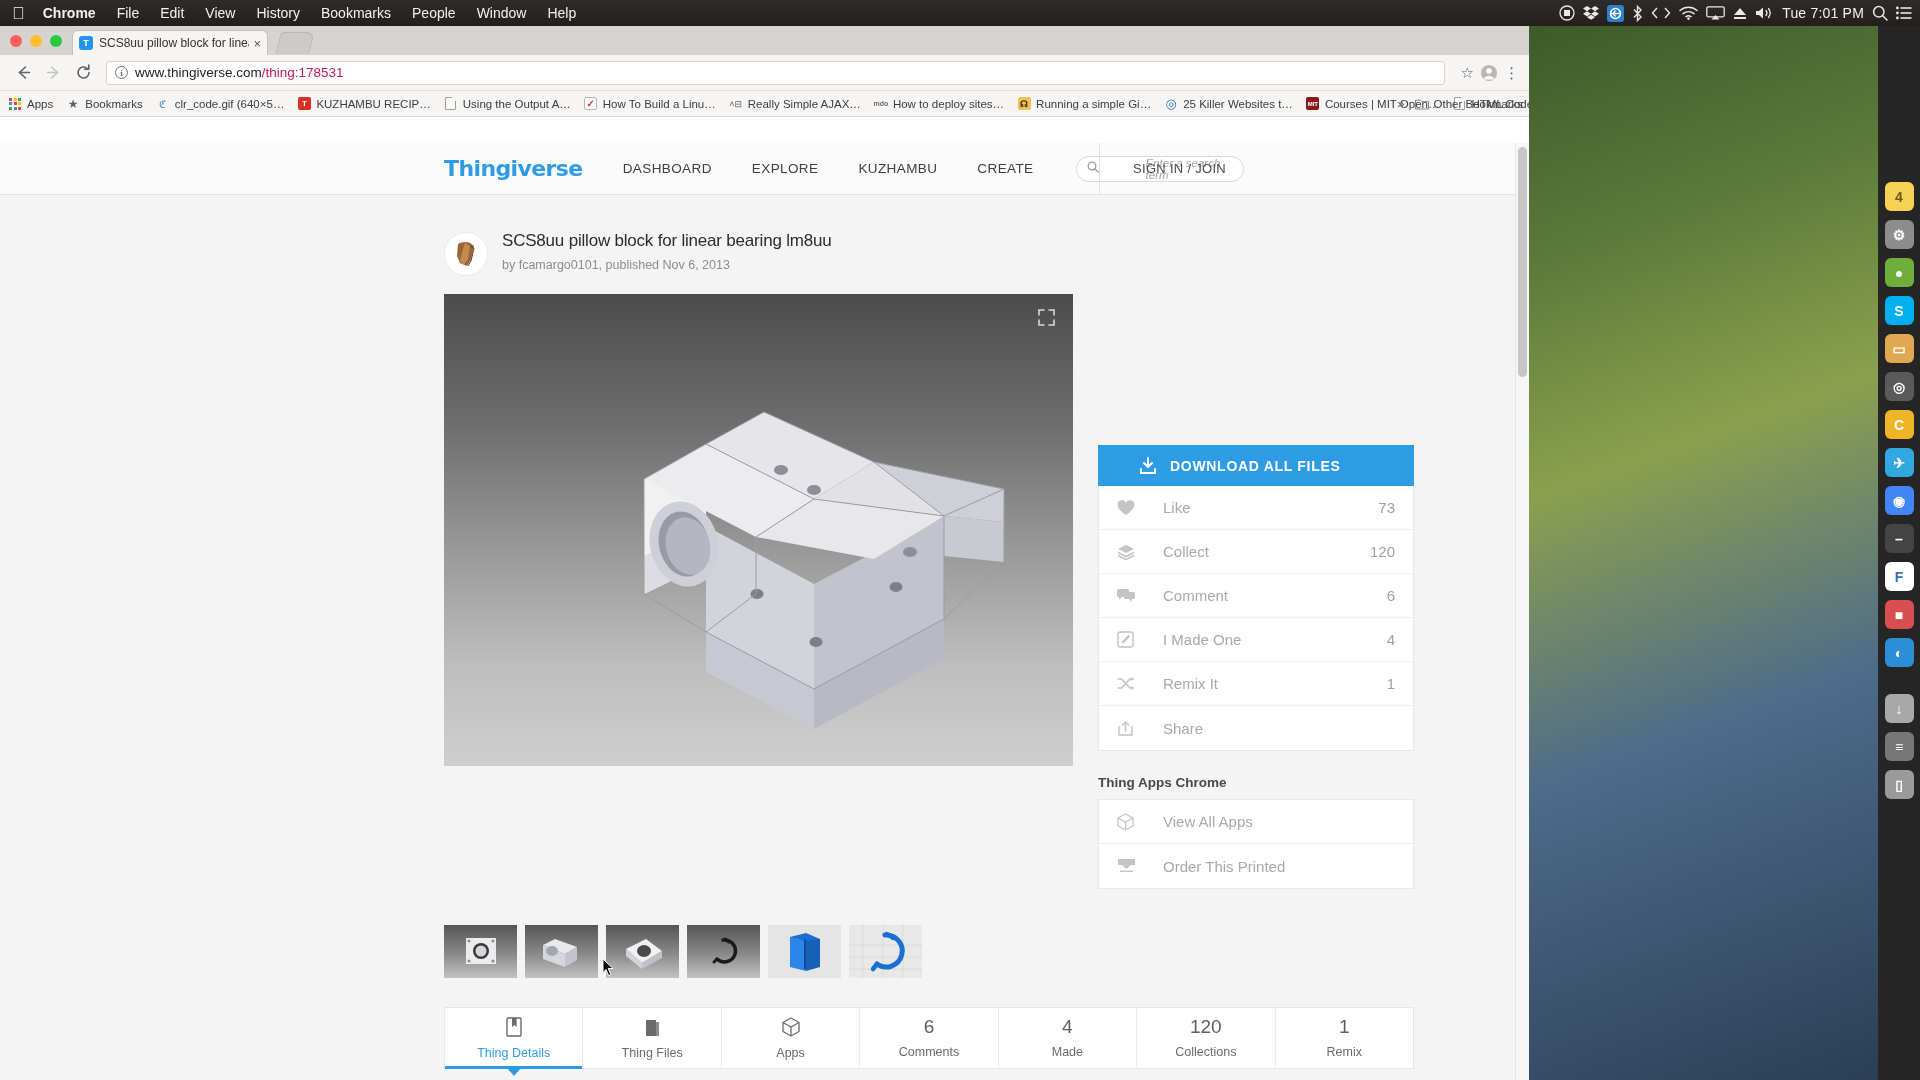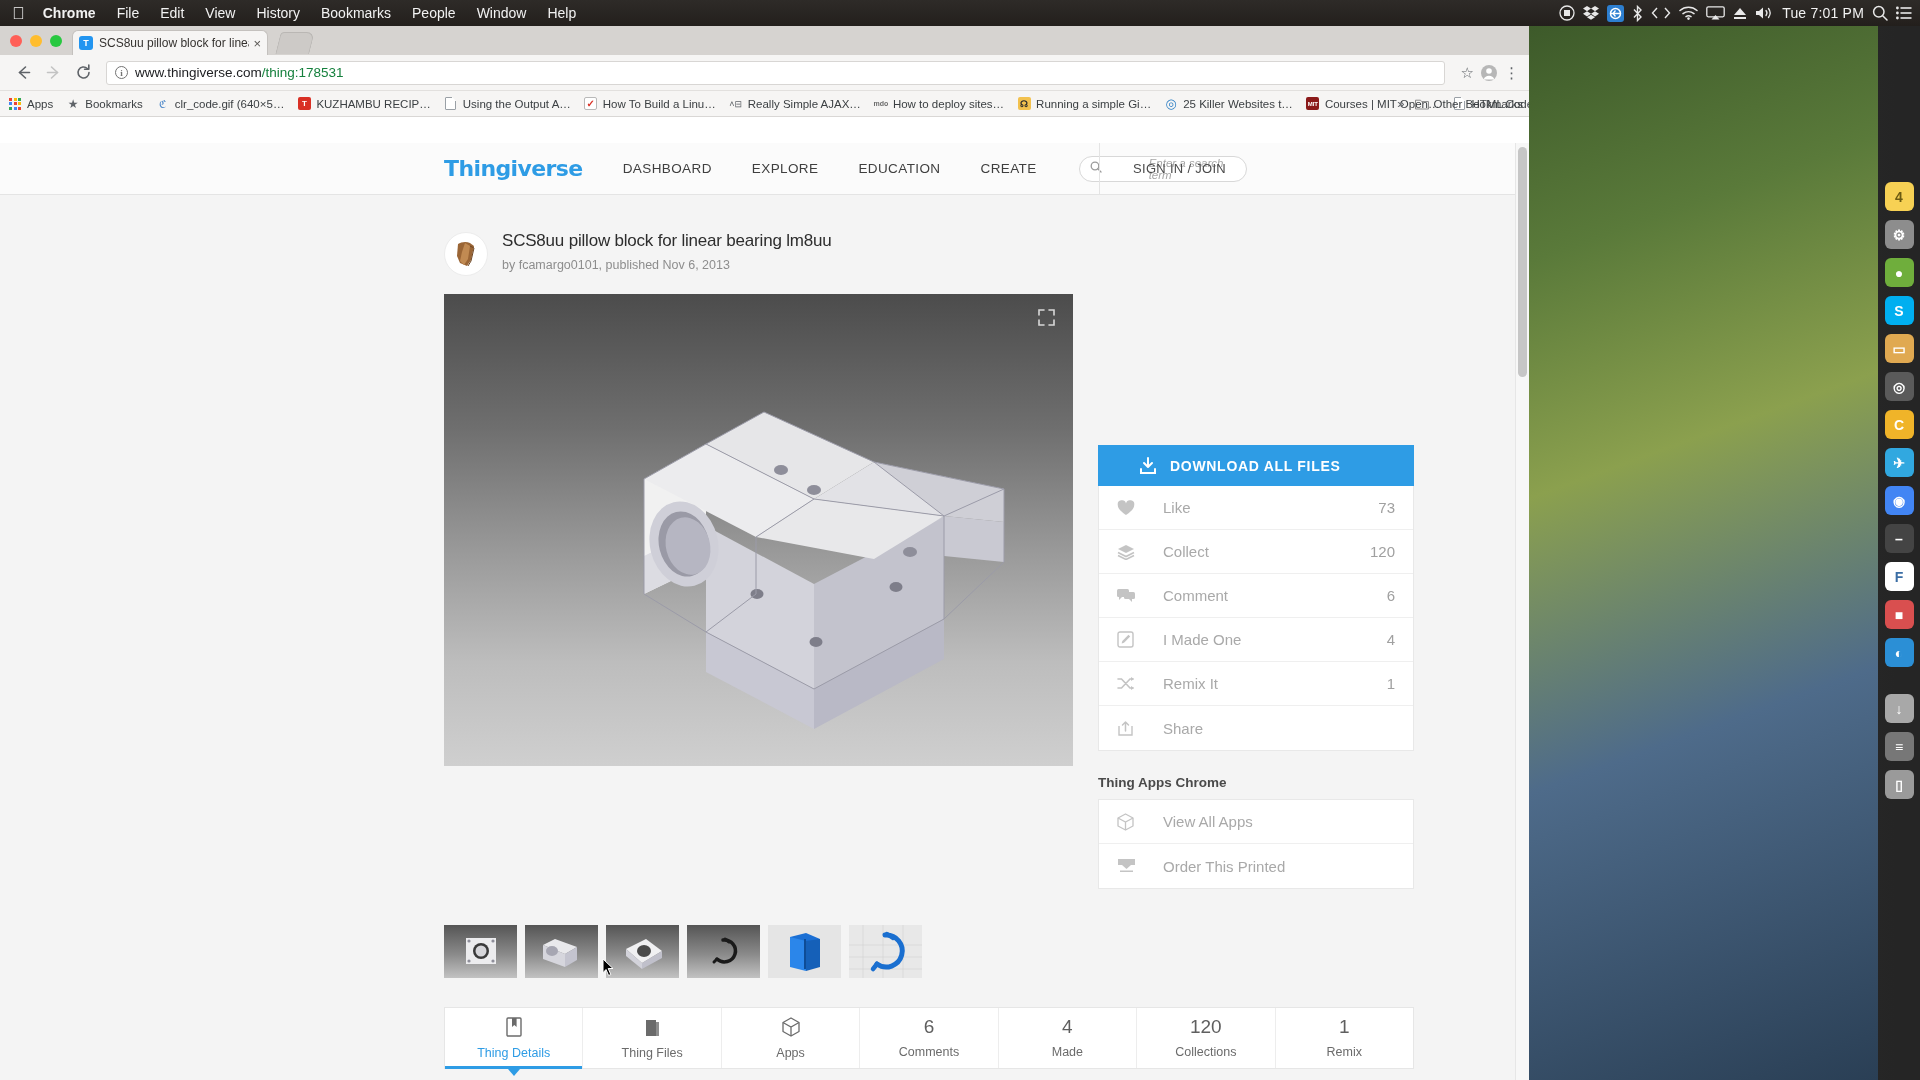--- a/index.html
+++ b/index.html
@@ -74,21 +74,21 @@
     flex: 1 1 auto; height: 24px; background: #fff; border: 1px solid #d8d6d4;
     border-radius: 3px; display: flex; align-items: center; padding: 0 8px;
     margin: 0 10px 0 6px;
   }
   #omnibox .infoicon {
     width: 13px; height: 13px; border: 1.4px solid #737373; border-radius: 50%;
     font-size: 9px; color: #737373; display: flex; align-items: center; justify-content: center;
     margin-right: 7px; font-family: "Liberation Serif", serif; font-weight: bold;
   }
   #omnibox .urltext { font-size: 13.5px; color: #202124; }
-  #omnibox .urltext .dim { color: #15803d; }
+  #omnibox .urltext .dim { color: #be185d; }
   .tbicon { color: #5f6368; font-size: 15px; margin-left: 6px; display: flex; align-items: center; }
 
   
   #bookmarks {
     height: 26px; background: #f6f5f4; display: flex; align-items: center;
     padding: 0 8px; border-bottom: 1px solid #d9d7d5; font-size: 11.5px; color: #3c4043;
     overflow: hidden; position: relative;
   }
   .bm { display: flex; align-items: center; margin-right: 13px; white-space: nowrap; flex: 0 0 auto; }
   .bm .bmi { width: 14px; height: 14px; margin-right: 5px; flex: 0 0 auto;
@@ -466,21 +466,21 @@
       </span>
     </div>
   </div>
 
   <div id="page">
 
     <div id="thv-header">
       <div id="thv-logo">Thingiverse</div>
       <div class="navlink">DASHBOARD</div>
       <div class="navlink">EXPLORE</div>
-      <div class="navlink">EDUCATION</div>
+      <div class="navlink">KUZHAMBU</div>
       <div class="navlink">CREATE</div>
       <div id="searchbox">
         <span class="mag">
           <svg width="12" height="12" viewBox="0 0 12 12">
               <circle cx="5" cy="5" r="3.8" fill="none" stroke="#9b9b9b" stroke-width="1.3"></circle>
               <path d="M7.8 7.8 11 11" stroke="#9b9b9b" stroke-width="1.3" stroke-linecap="round"></path>
             </svg>
         </span>
         <span class="ph">Enter a search term</span>
       </div>

